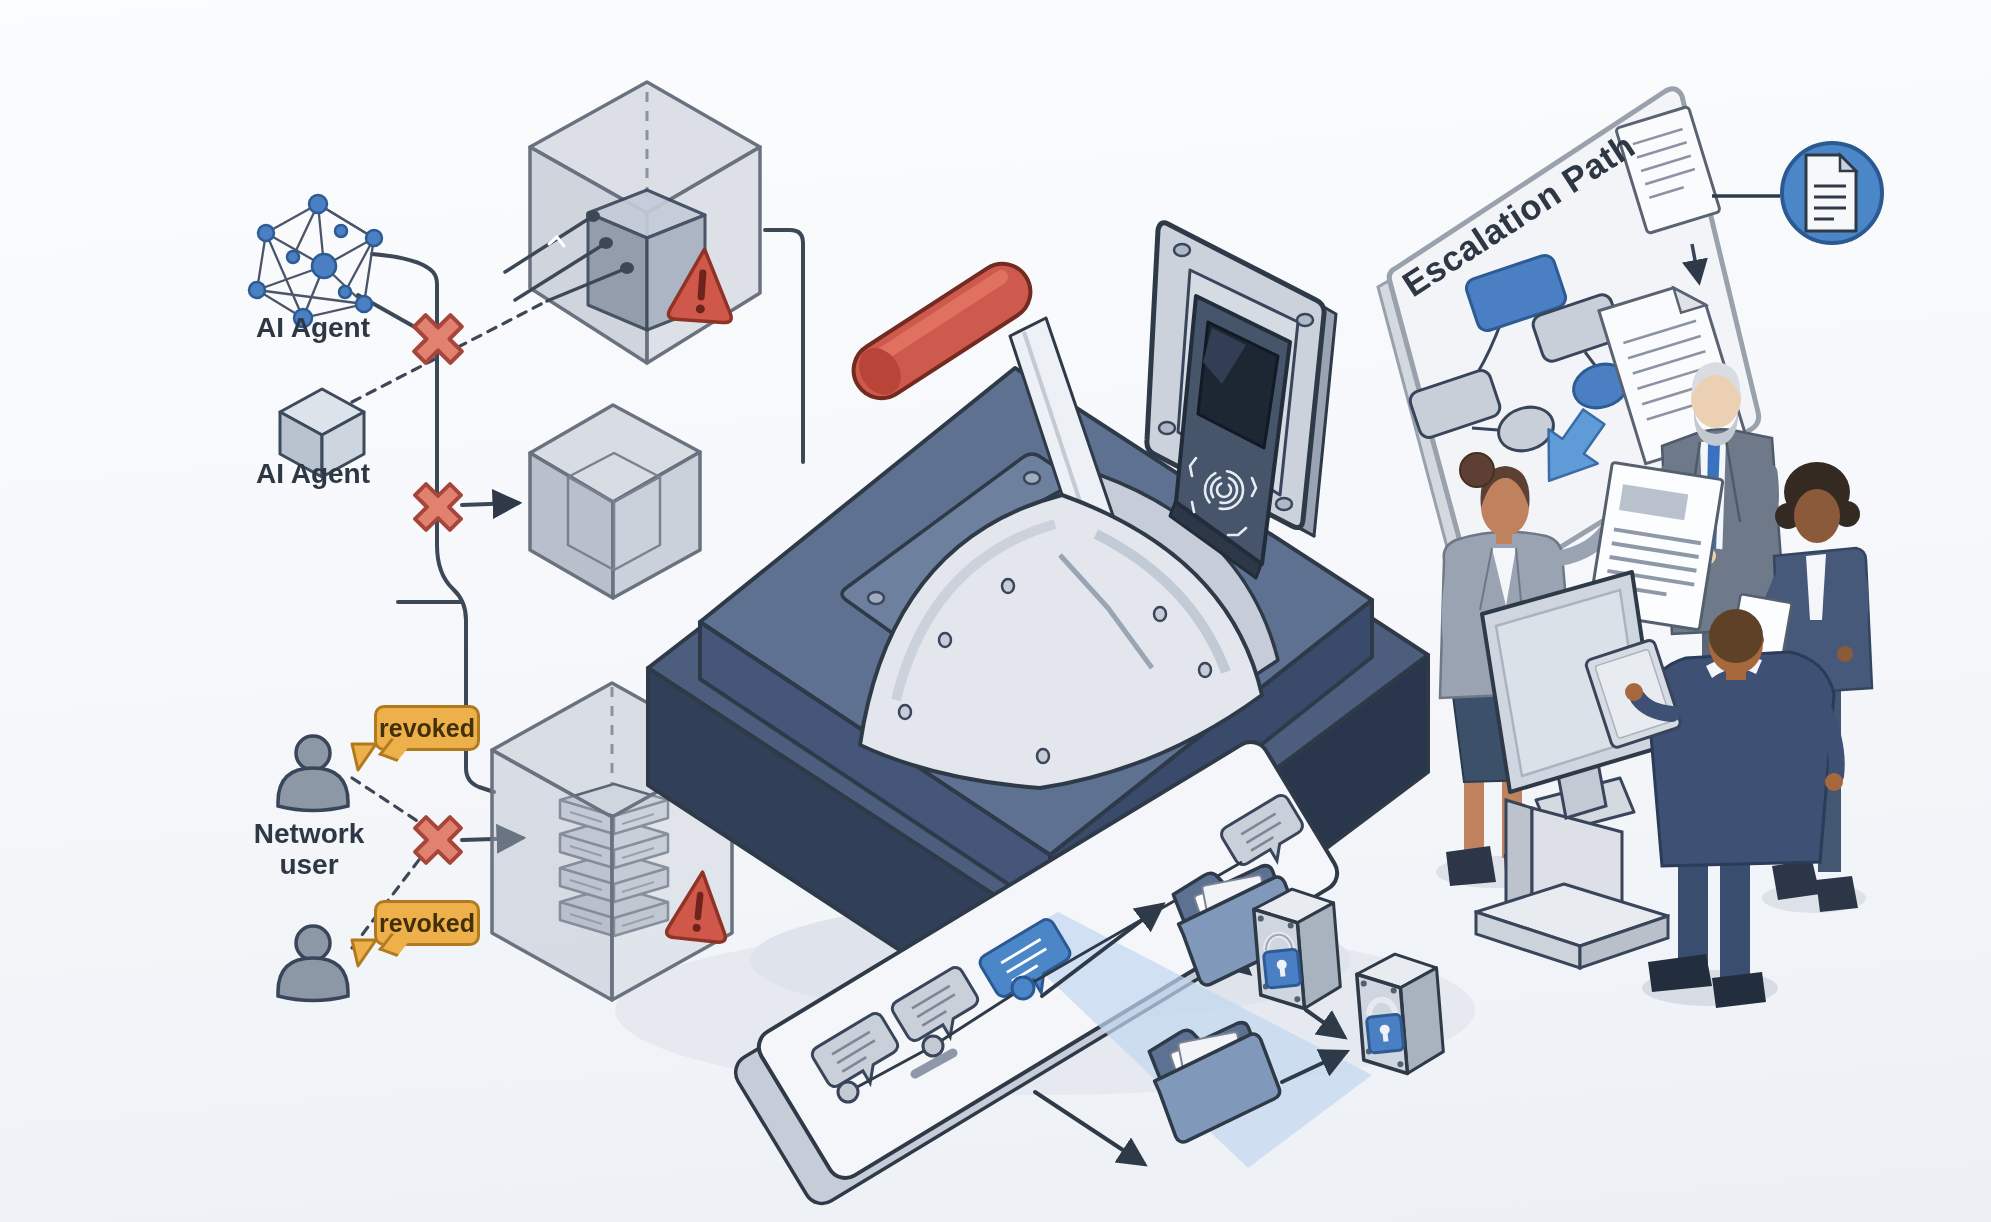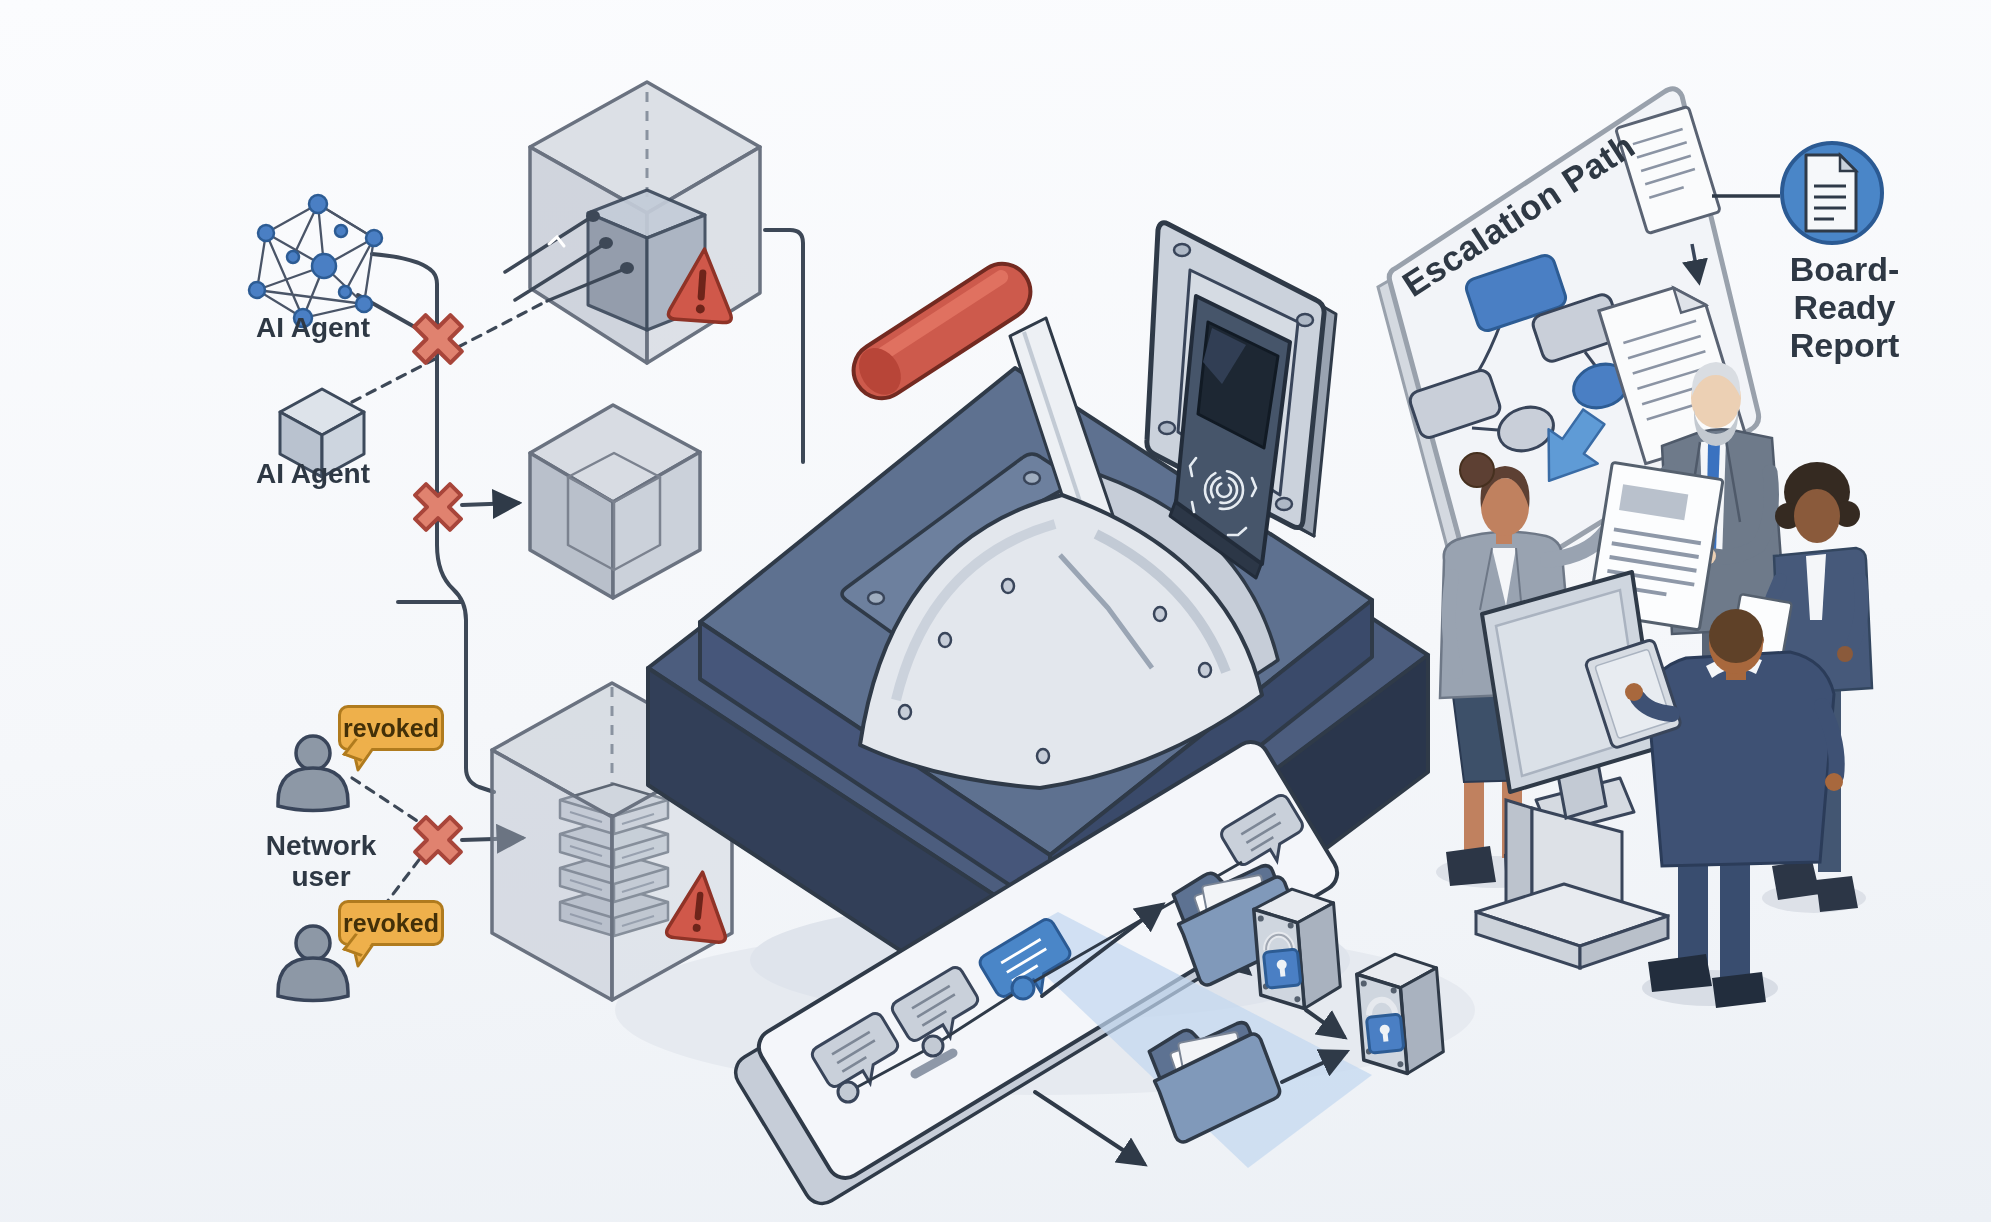--- a/index.html
+++ b/index.html
@@ -17,20 +17,21 @@
   .lbl-34{font-size:34px;}
   .title-rot{
     font-size:35px;white-space:nowrap;transform:rotate(-33deg);
     transform-origin:left center;letter-spacing:.5px;color:#2e3844;
   }
   .badge{
     position:absolute;width:100px;height:40px;background:#eeb04b;
     border:3px solid #b07b1e;border-radius:10px;display:flex;
     align-items:center;justify-content:center;font-size:25px;font-weight:bold;
     color:#433008;
+    margin-left:36px;
   }
   .badge .tail{
     position:absolute;left:7px;bottom:-12px;width:17px;height:17px;
     background:#eeb04b;border-left:3px solid #b07b1e;border-bottom:3px solid #b07b1e;
     transform:rotate(20deg) skewX(-18deg);
   }
 </style>
 </head>
 <body>
 
@@ -474,27 +475,26 @@
       <path d="M1672,714 Q1648,712 1638,698" stroke="#3e5174" stroke-width="16" fill="none" stroke-linecap="round"></path>
       <circle cx="1634" cy="692" r="9" fill="#a8683d"></circle>
       <path d="M1822,706 Q1840,744 1836,776" stroke="#3e5174" stroke-width="16" fill="none" stroke-linecap="round"></path>
       <circle cx="1834" cy="782" r="9" fill="#a8683d"></circle>
     </g>
   </g>
 </svg>
 
 <div class="label lbl-36" style="left:213px;top:312px;width:200px;">AI Agent</div>
 <div class="label lbl-36" style="left:213px;top:458px;width:200px;">AI Agent</div>
-<div class="label lbl-36" style="left:236px;top:818px;width:170px;margin-top:12px;">Network user</div>
+<div class="label lbl-36" style="left:224px;top:818px;width:170px;">Network user</div>
 
 <div class="badge" style="left:338px;top:705px;">
   <span class="tail"></span>
   <span>revoked</span>
 </div>
 <div class="badge" style="left:338px;top:900px;">
   <span class="tail"></span>
   <span>revoked</span>
 </div>
 
 <div class="label title-rot" style="left:1406px;top:268px;font-weight:bold;">Escalation Path</div>
 
-<div class="label lbl-34" style="left:1742px;top:250px;width:205px;">Board-Ready Report</div>
 </div>
 
 </body></html>

